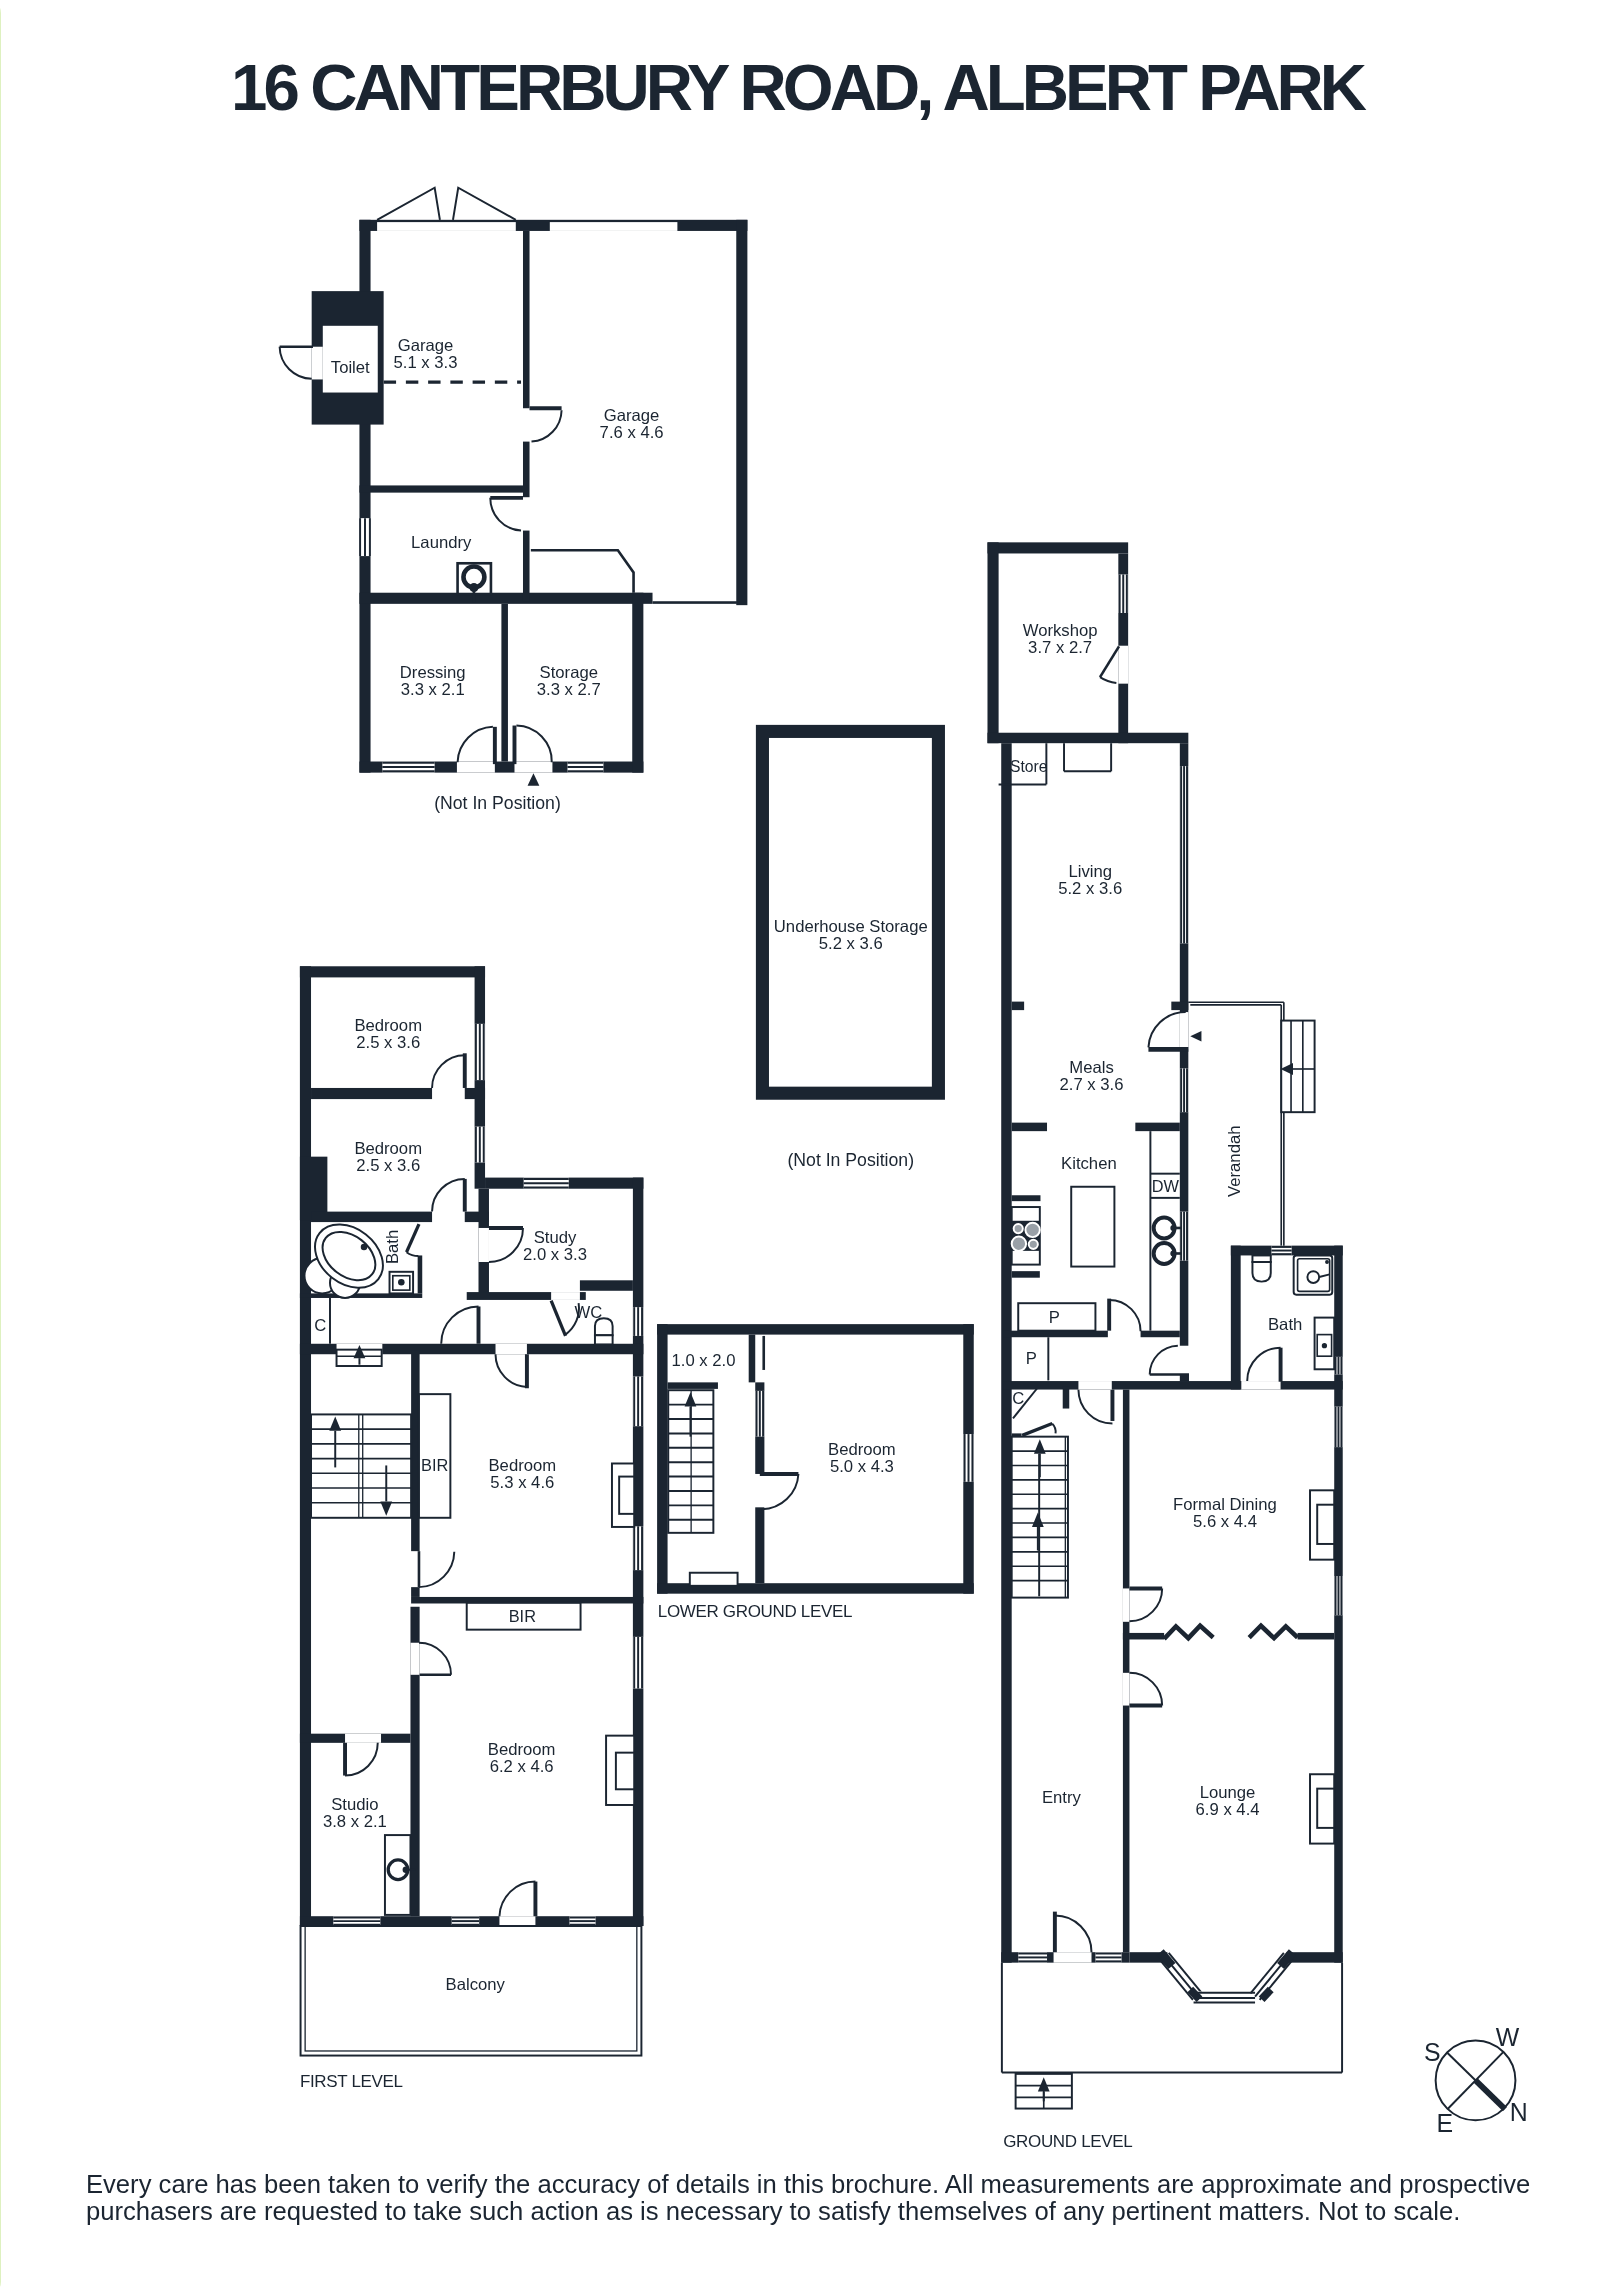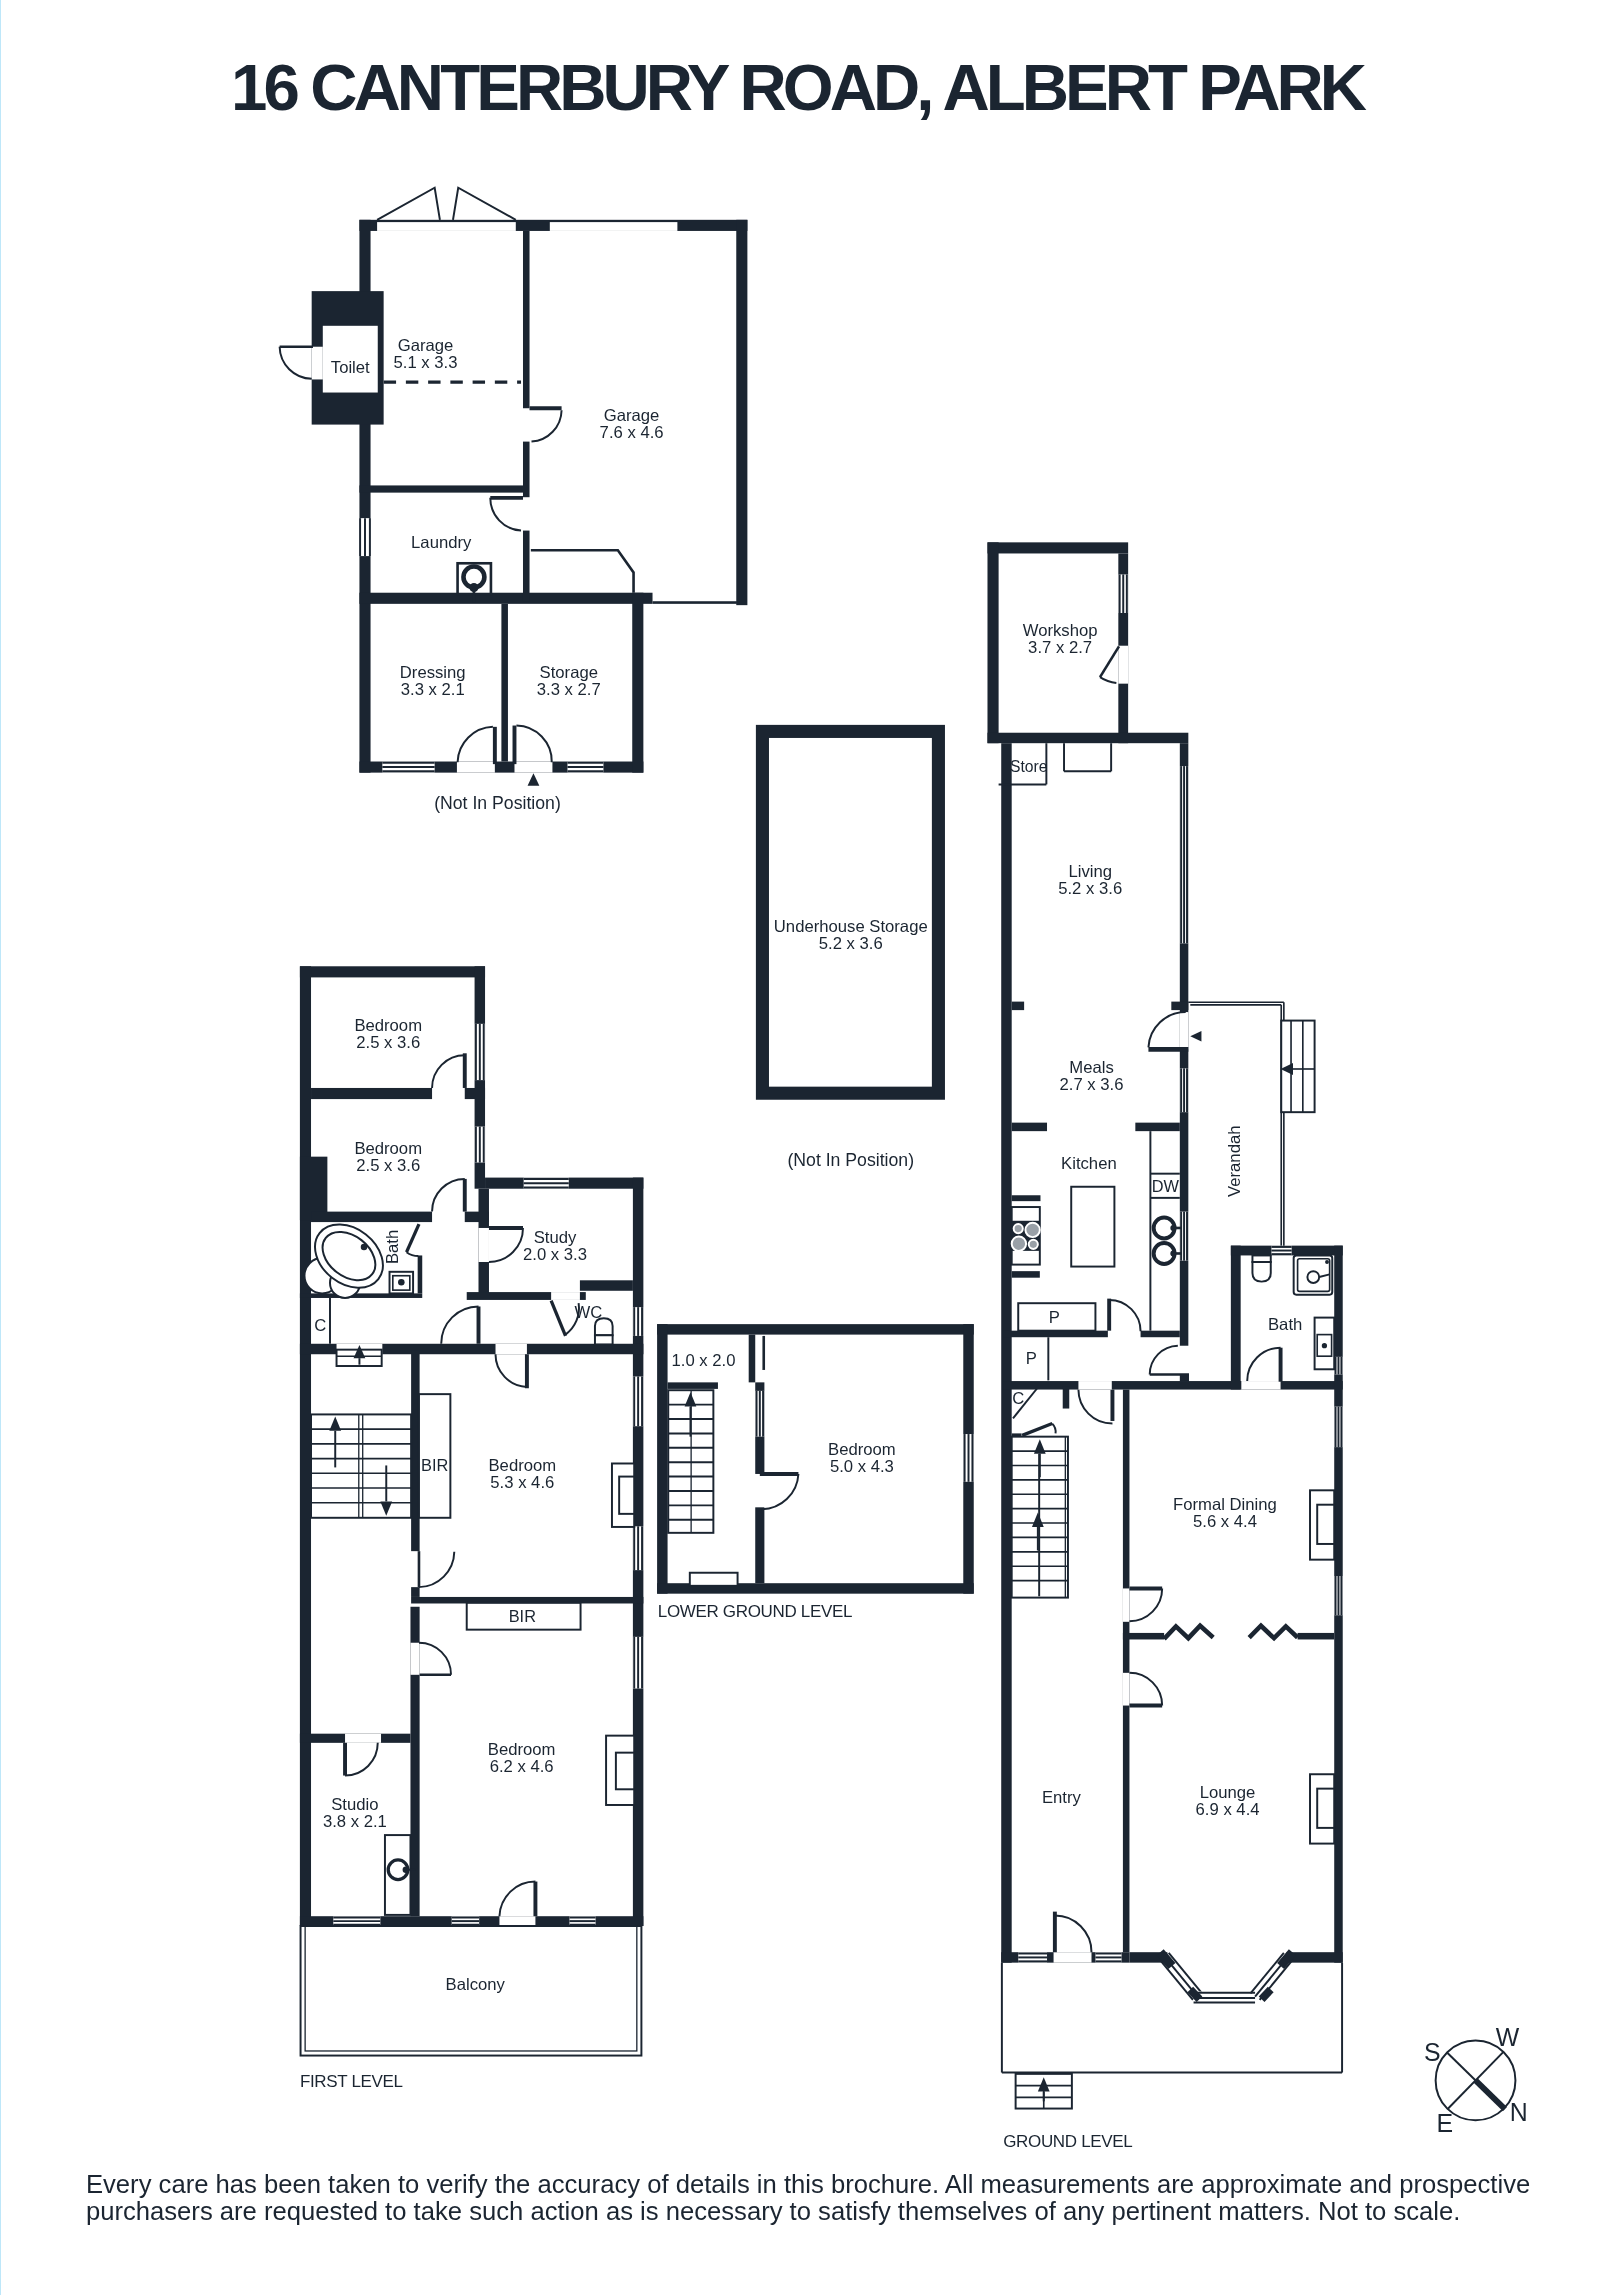--- a/index.html
+++ b/index.html
@@ -1,16 +1,16 @@
 <!DOCTYPE html>
 <html style="font-size:10.5px"><head>
 <meta charset="utf-8">
 <style>
   html,body{margin:0;padding:0;background:#ffffff;}
-  .page{width:1623px;height:2295px;position:relative;background:#0ea5e9;}
+  .page{width:1623px;height:2295px;position:relative;background:#84cc16;border-radius:13px;}
   svg{position:absolute;top:0;left:0;}
   text{font-family:"Liberation Sans",sans-serif;fill:#1b2531;}
 </style>
 </head>
 <body>
 <div class="page">
 <svg width="1623" height="2295" viewBox="0 0 2480 3508">
 
 <rect x="0" y="0" width="2480" height="3508" fill="#ffffff"></rect>
 

